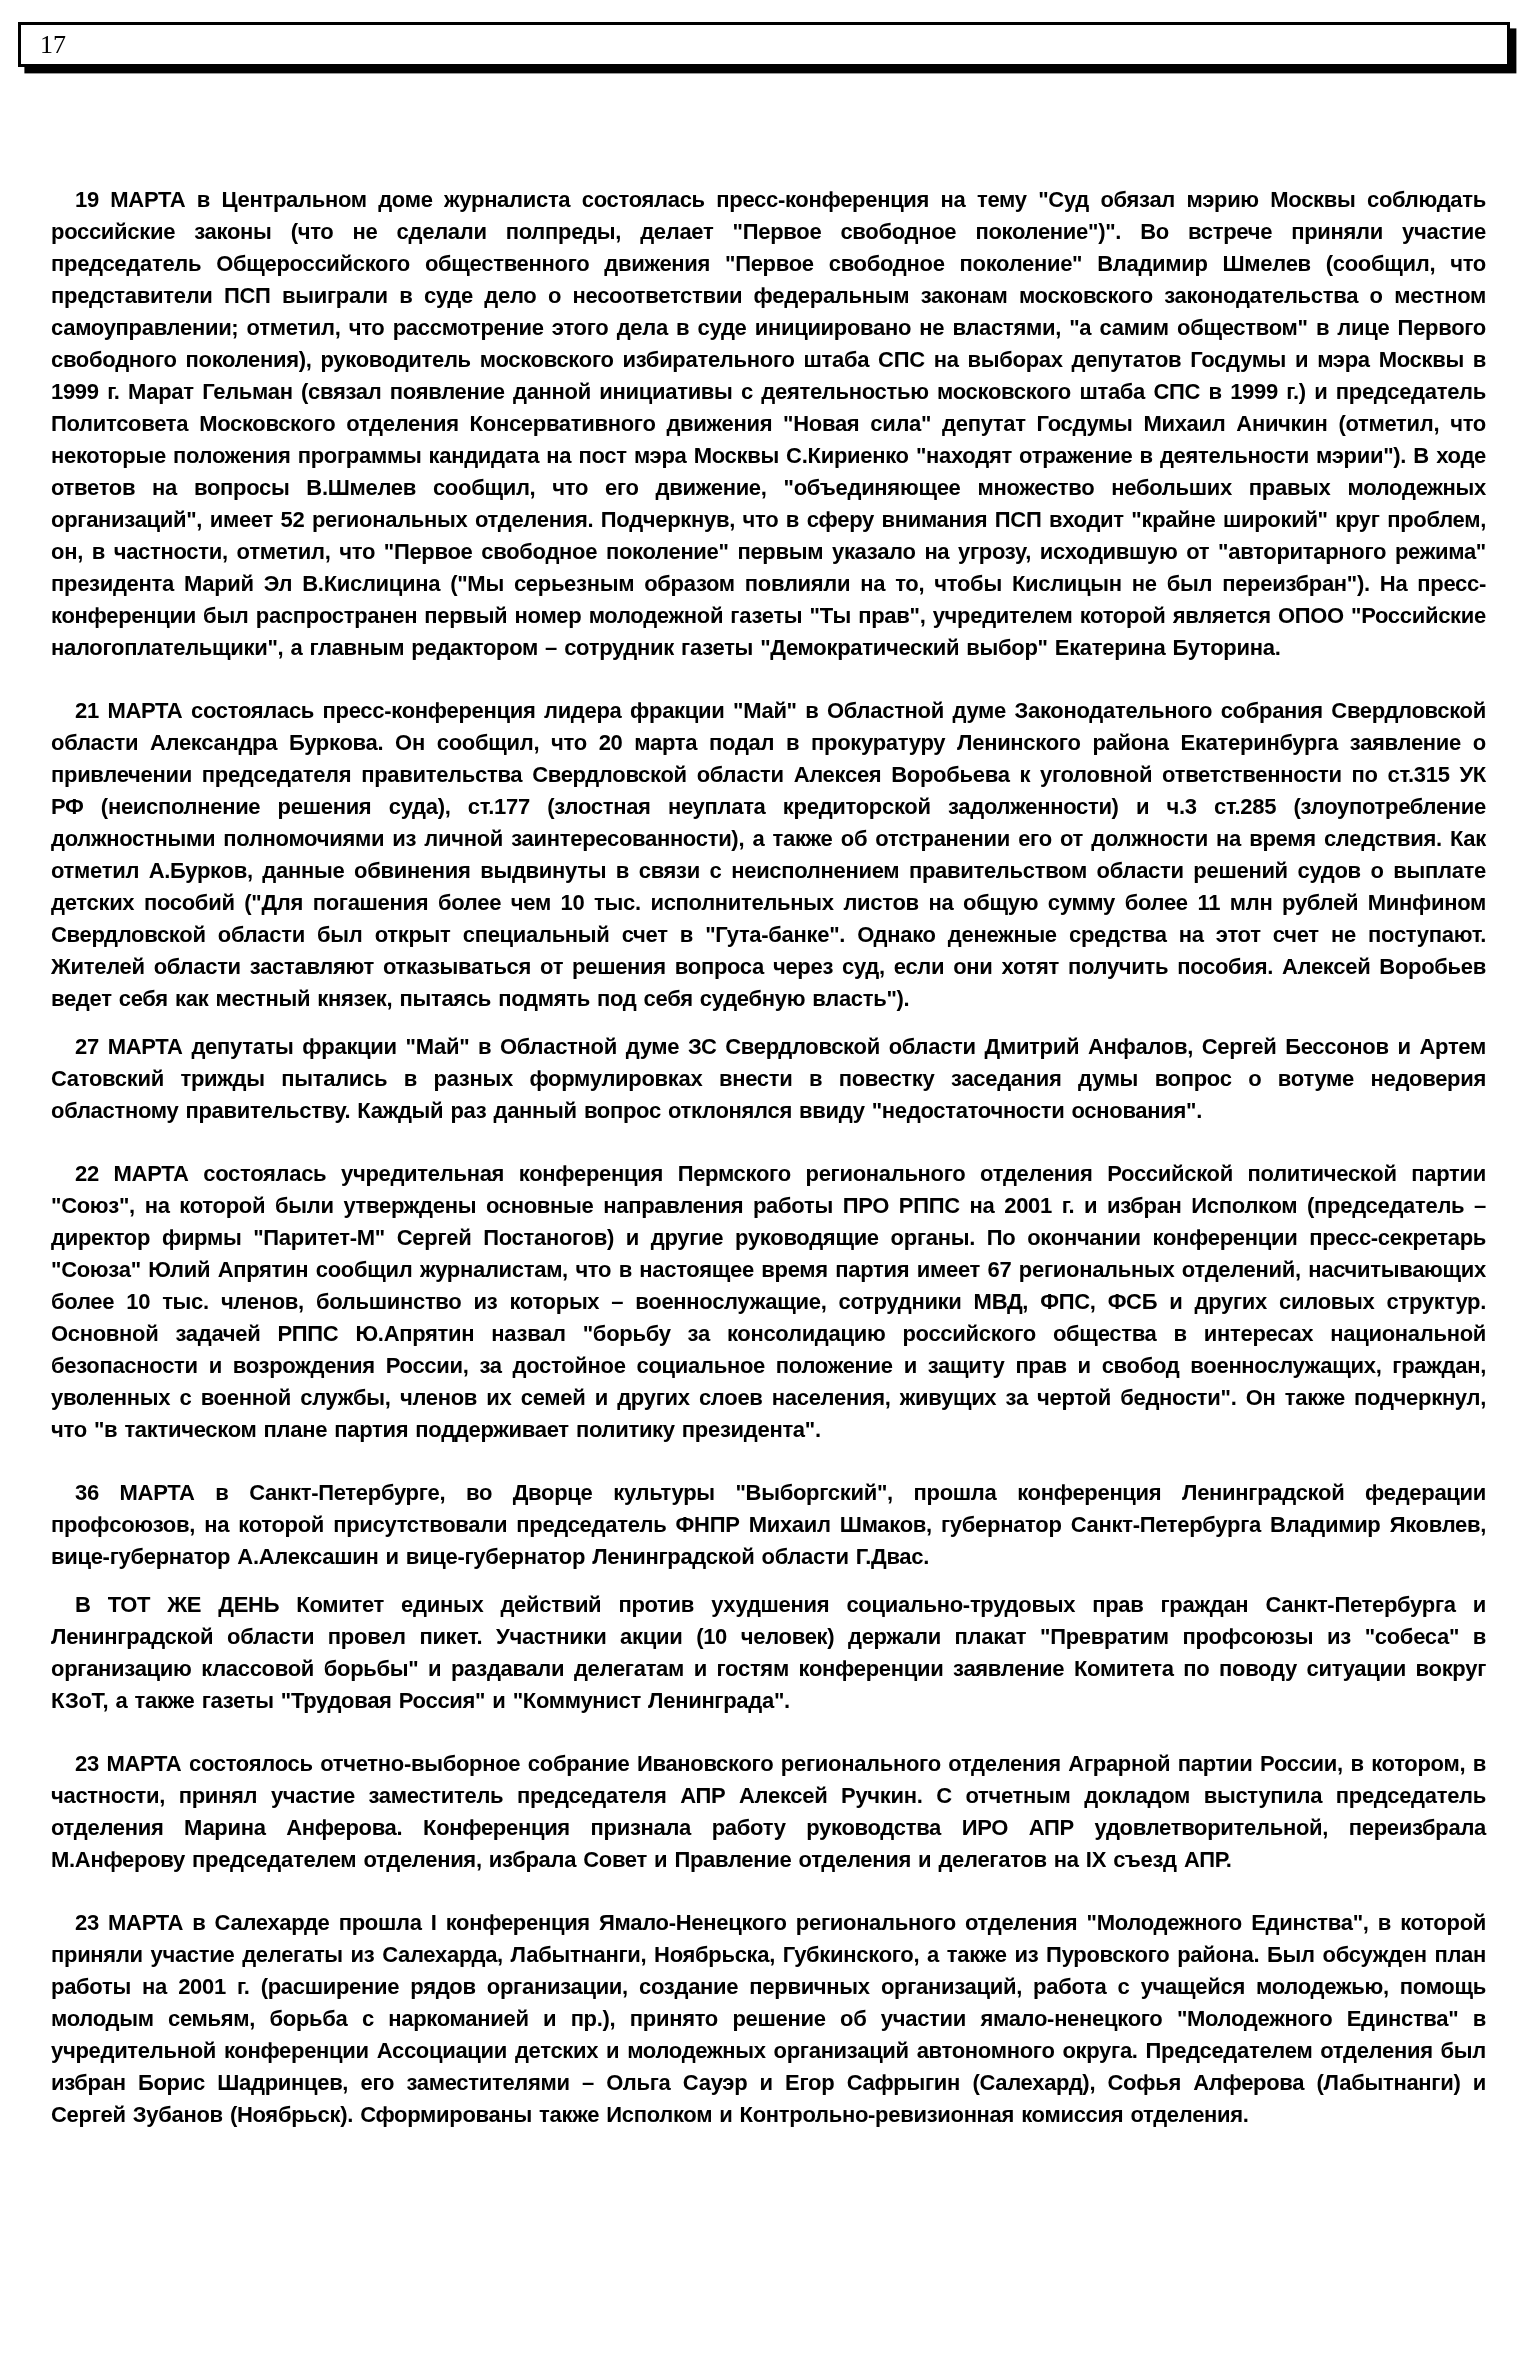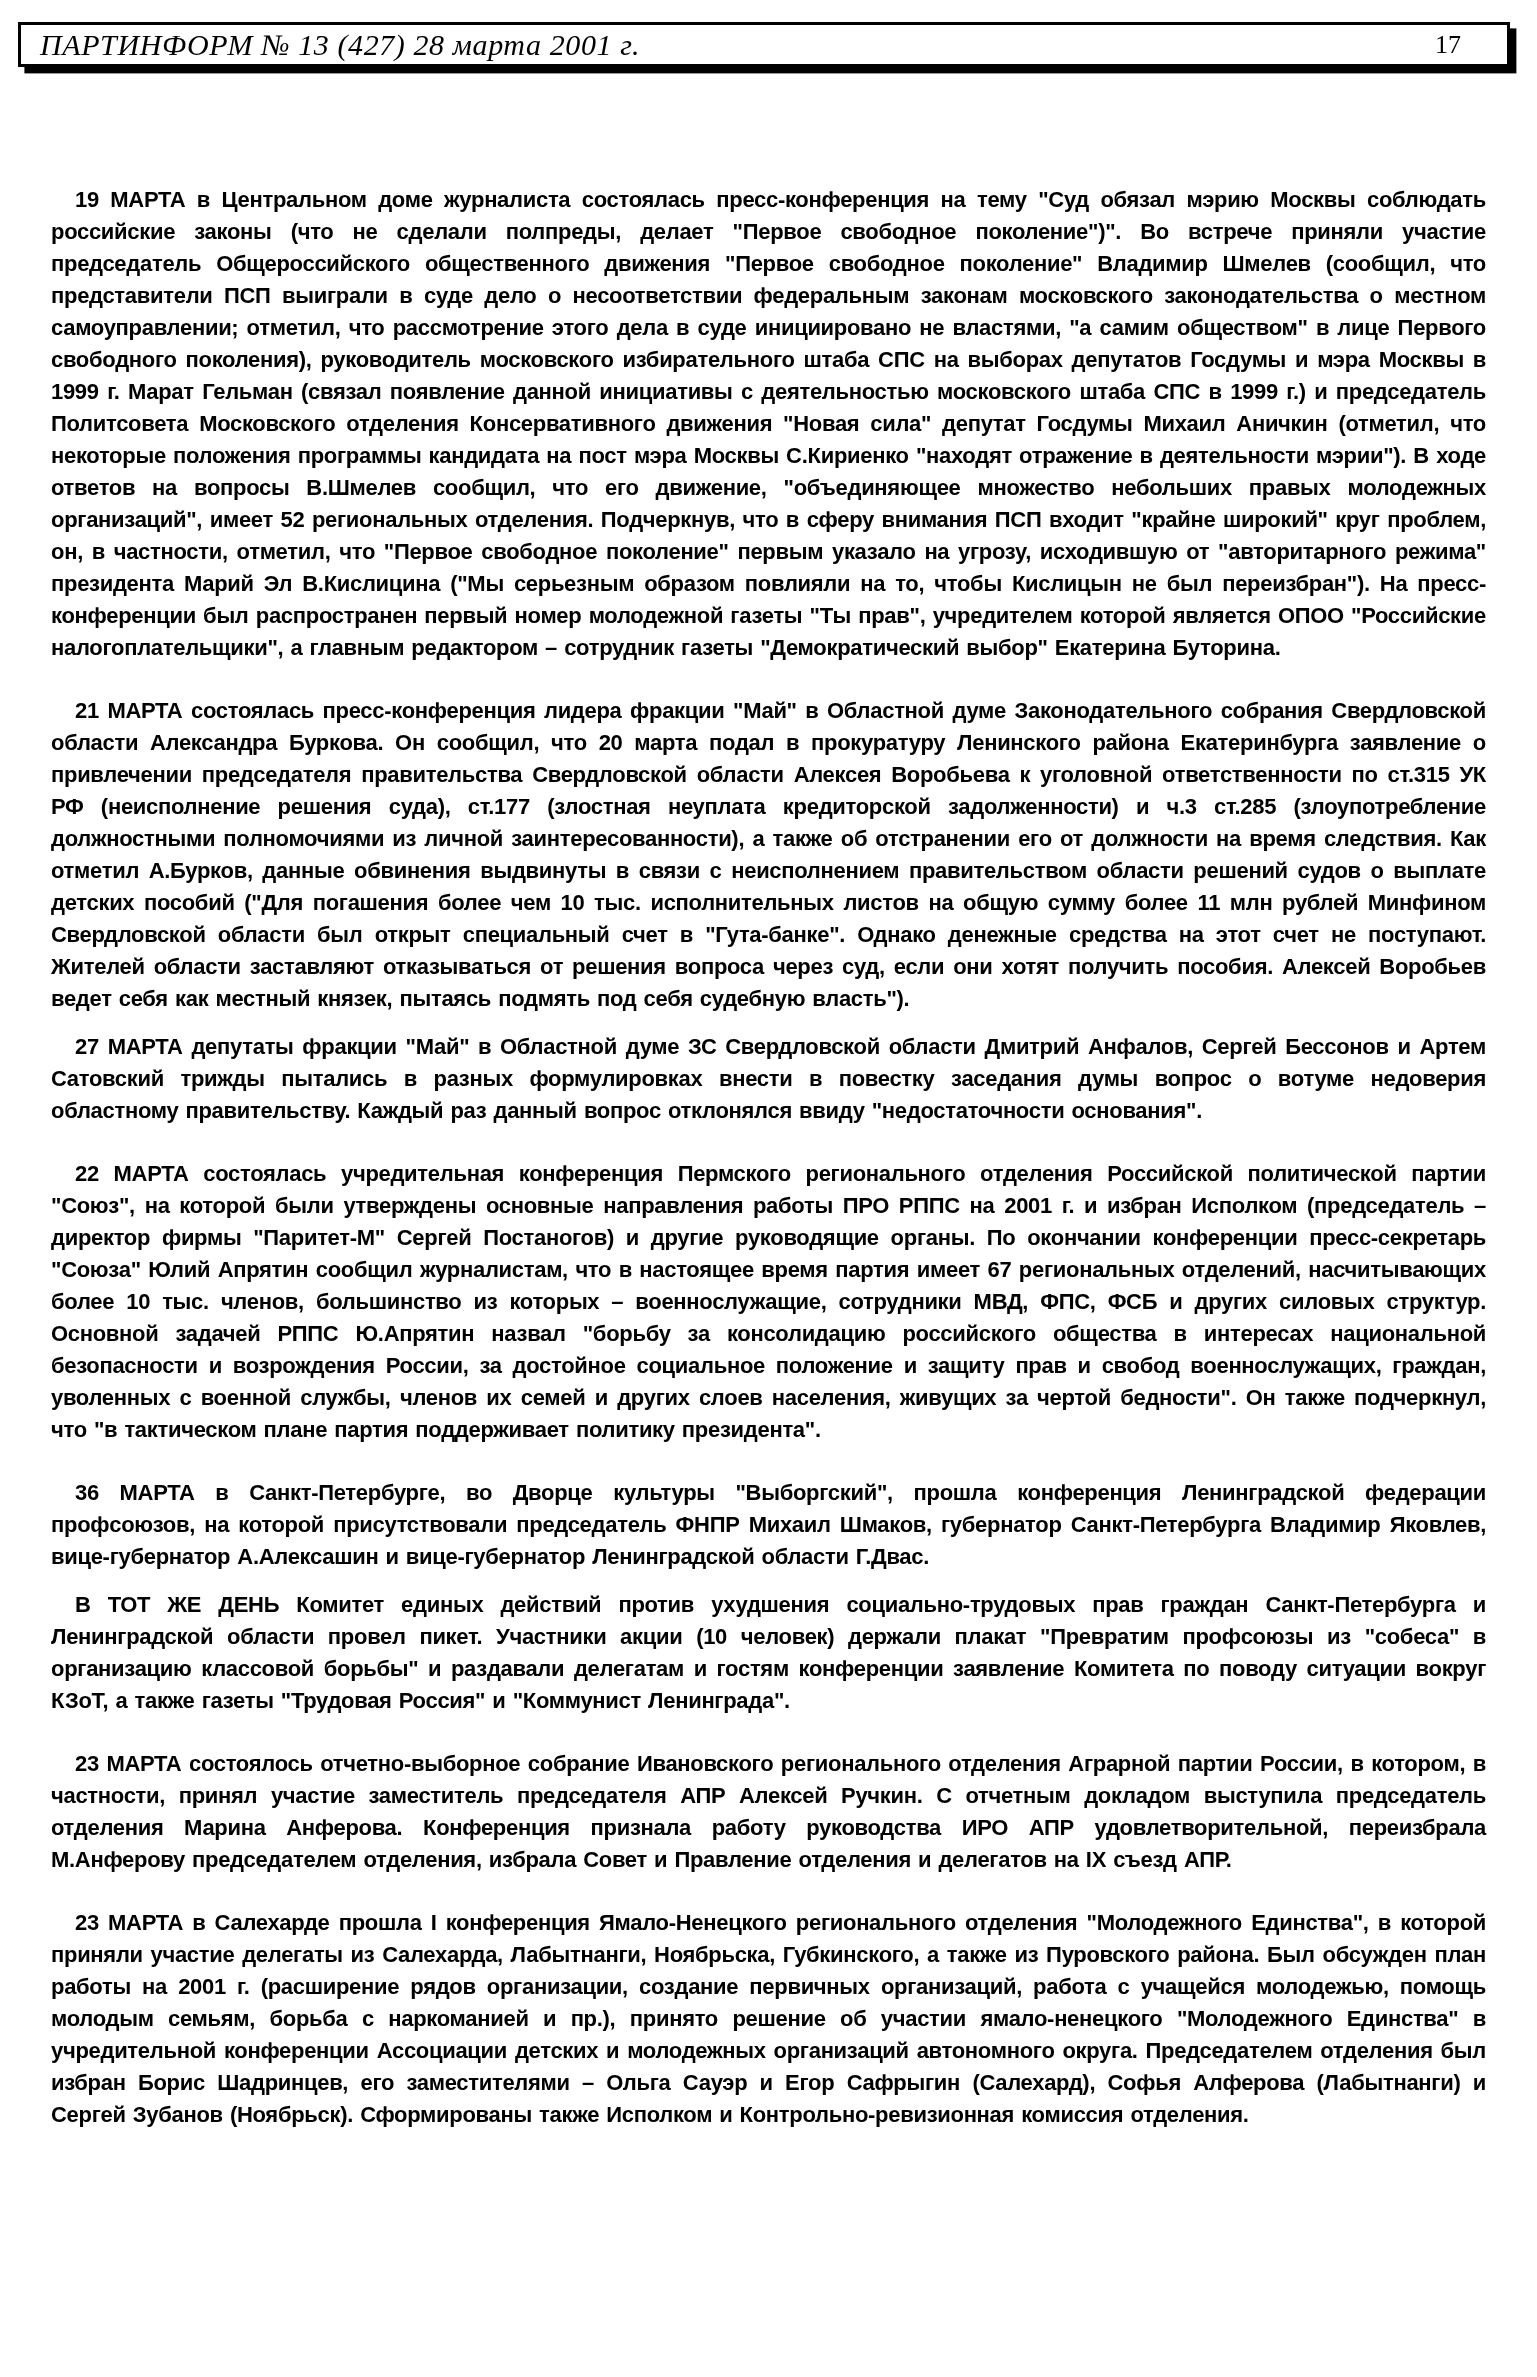--- a/index.html
+++ b/index.html
@@ -63,21 +63,20 @@
   .sec-gap {
     margin-top: 31px;
   }
 </style>
 </head>
 <body>
 
 <div class="page">
 
   <div class="header-box">
-    <span class="header-title">ПАРТИНФОРМ № 13 (427) 28 марта 2001 г.</span>
     <span class="page-num">17</span>
   </div>
 
   <div class="content">
     <p class="para">19 МАРТА в Центральном доме журналиста состоялась пресс-конференция на тему "Суд обязал мэрию Москвы соблюдать российские законы (что не сделали полпреды, делает "Первое свободное поколение")". Во встрече приняли участие председатель Общероссийского общественного движения "Первое свободное поколение" Владимир Шмелев (сообщил, что представители ПСП выиграли в суде дело о несоответствии федеральным законам московского законодательства о местном самоуправлении; отметил, что рассмотрение этого дела в суде инициировано не властями, "а самим обществом" в лице Первого свободного поколения), руководитель московского избирательного штаба СПС на выборах депутатов Госдумы и мэра Москвы в 1999 г. Марат Гельман (связал появление данной инициативы с деятельностью московского штаба СПС в 1999 г.) и председатель Политсовета Московского отделения Консервативного движения "Новая сила" депутат Госдумы Михаил Аничкин (отметил, что некоторые положения программы кандидата на пост мэра Москвы С.Кириенко "находят отражение в деятельности мэрии"). В ходе ответов на вопросы В.Шмелев сообщил, что его движение, "объединяющее множество небольших правых молодежных организаций", имеет 52 региональных отделения. Подчеркнув, что в сферу внимания ПСП входит "крайне широкий" круг проблем, он, в частности, отметил, что "Первое свободное поколение" первым указало на угрозу, исходившую от "авторитарного режима" президента Марий Эл В.Кислицина ("Мы серьезным образом повлияли на то, чтобы Кислицын не был переизбран"). На пресс-конференции был распространен первый номер молодежной газеты "Ты прав", учредителем которой является ОПОО "Российские налогоплательщики", а главным редактором – сотрудник газеты "Демократический выбор" Екатерина Буторина.</p>
 
     <p class="para sec-gap">21 МАРТА состоялась пресс-конференция лидера фракции "Май" в Областной думе Законодательного собрания Свердловской области Александра Буркова. Он сообщил, что 20 марта подал в прокуратуру Ленинского района Екатеринбурга заявление о привлечении председателя правительства Свердловской области Алексея Воробьева к уголовной ответственности по ст.315 УК РФ (неисполнение решения суда), ст.177 (злостная неуплата кредиторской задолженности) и ч.3 ст.285 (злоупотребление должностными полномочиями из личной заинтересованности), а также об отстранении его от должности на время следствия. Как отметил А.Бурков, данные обвинения выдвинуты в связи с неисполнением правительством области решений судов о выплате детских пособий ("Для погашения более чем 10 тыс. исполнительных листов на общую сумму более 11 млн рублей Минфином Свердловской области был открыт специальный счет в "Гута-банке". Однако денежные средства на этот счет не поступают. Жителей области заставляют отказываться от решения вопроса через суд, если они хотят получить пособия. Алексей Воробьев ведет себя как местный князек, пытаясь подмять под себя судебную власть").</p>
 
     <p class="para">27 МАРТА депутаты фракции "Май" в Областной думе ЗС Свердловской области Дмитрий Анфалов, Сергей Бессонов и Артем Сатовский трижды пытались в разных формулировках внести в повестку заседания думы вопрос о вотуме недоверия областному правительству. Каждый раз данный вопрос отклонялся ввиду "недостаточности основания".</p>
 

